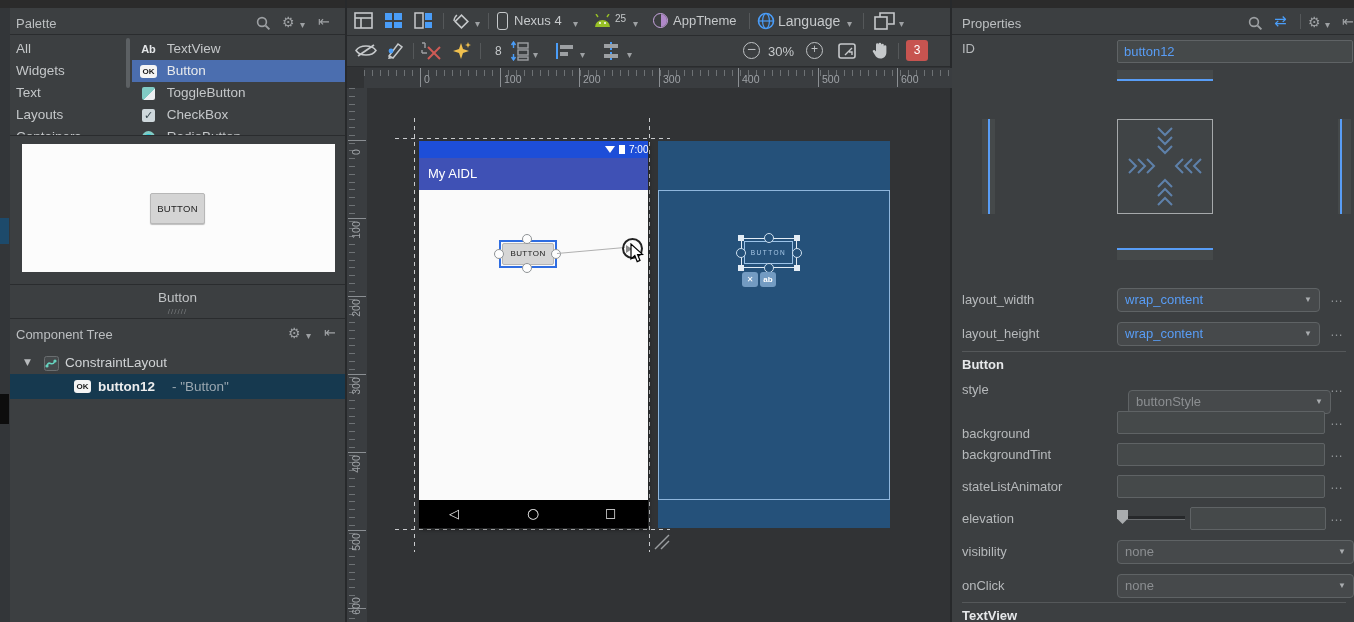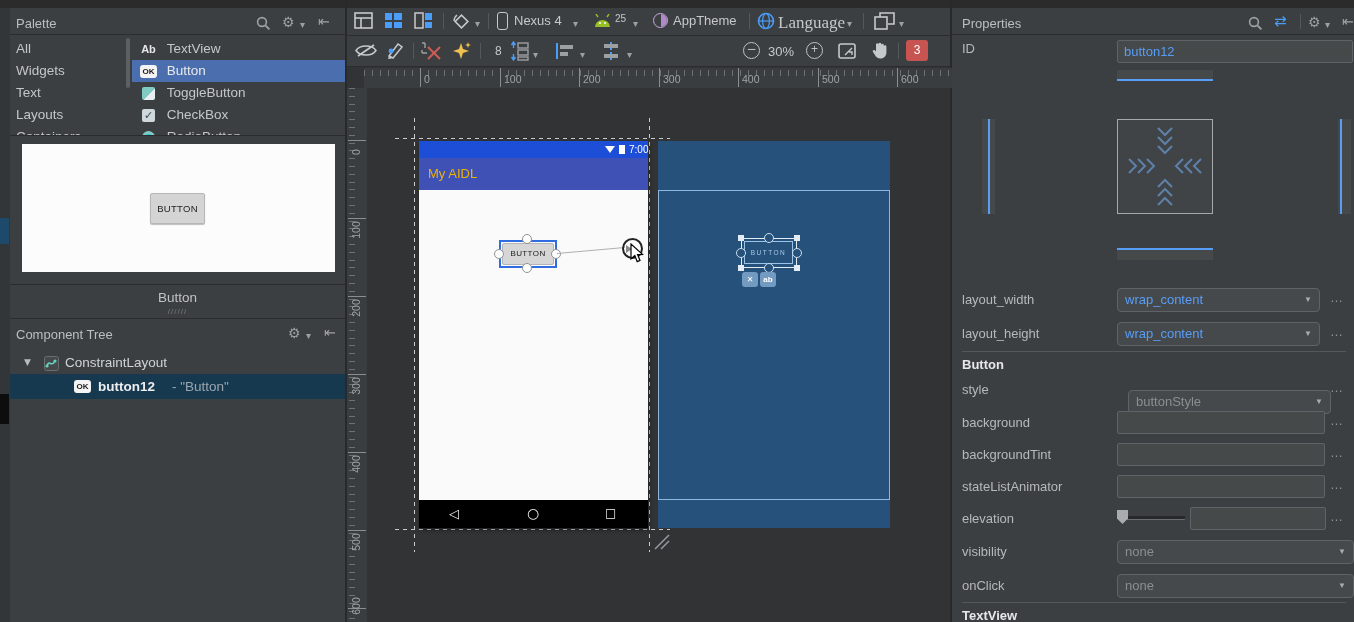--- a/index.html
+++ b/index.html
@@ -197,21 +197,21 @@
     <span class="abs" style="left:326px;top:5px;font-size:13px;">AppTheme</span>
     <div class="abs sep-v" style="left:402px;top:5px;height:16px;"></div>
 
     <div class="abs" style="left:410px;top:4px;">
       <svg width="18" height="18">
           <circle cx="9" cy="9" r="7.5" fill="none" stroke="#4a9df8" stroke-width="1.6"></circle>
           <ellipse cx="9" cy="9" rx="3.4" ry="7.5" fill="none" stroke="#4a9df8" stroke-width="1.2"></ellipse>
           <line x1="1.5" y1="9" x2="16.5" y2="9" stroke="#4a9df8" stroke-width="1.2"></line>
         </svg>
     </div>
-    <span class="abs" style="left:431px;top:5px;font-size:17px;font-family:Liberation Serif, serif;">Language</span>
+    <span class="abs" style="left:431px;top:5px;font-size:14px;">Language</span>
     <span class="abs caret" style="left:500px;top:5px;"></span>
     <div class="abs sep-v" style="left:516px;top:5px;height:16px;"></div>
 
     <div class="abs" style="left:527px;top:4px;">
       <svg width="22" height="18">
           <rect x="1" y="5" width="12" height="12" fill="none" stroke="#c6c9cb" stroke-width="1.6"></rect>
           <path d="M6 5 V1 h14 v11 h-6" fill="none" stroke="#c6c9cb" stroke-width="1.6"></path>
         </svg>
     </div>
     <span class="abs caret" style="left:552px;top:5px;"></span>
@@ -340,21 +340,21 @@
       </svg>
   </div>
 
   <div class="abs" style="left:419px;top:141px;width:229px;height:387px;background:#fafafa;box-shadow:1px 2px 4px rgba(0,0,0,.4);">
     <div class="abs" style="left:0;top:0;width:229px;height:17px;background:#1d4ed8;">
       <div class="abs" style="left:186px;top:5px;width:0;height:0;border-left:5px solid transparent;border-right:5px solid transparent;border-top:7px solid #fff;"></div>
       <div class="abs" style="left:200px;top:4px;width:6px;height:9px;background:#fff;"></div>
       <span class="abs" style="left:210px;top:3px;font-size:10px;color:#fff;">7:00</span>
     </div>
     <div class="abs" style="left:0;top:17px;width:229px;height:32px;background:#3f51b5;">
-      <span class="abs" style="left:9px;top:8px;font-size:13px;color:#eab308;">My AIDL</span>
+      <span class="abs" style="left:9px;top:8px;font-size:13px;color:#ffffff;">My AIDL</span>
     </div>
     <div class="abs" style="left:0;top:359px;width:229px;height:28px;background:#000;">
       <span class="navglyph" style="left:30px;top:6px;font-size:13px;">◁</span>
       <span class="navglyph" style="left:108px;top:5px;font-size:14px;">○</span>
       <span class="navglyph" style="left:186px;top:6px;font-size:12px;">□</span>
     </div>
   </div>
 
   <div class="abs" style="left:499px;top:240px;width:58px;height:28px;border:2px solid #2f6de1;box-sizing:border-box;">
     <div class="abs" style="left:1px;top:1px;width:52px;height:22px;background:#d6d6d6;border:1px solid #b5b5b5;border-radius:2px;box-sizing:border-box;
@@ -449,21 +449,21 @@
   <div class="combo" style="left:1117px;top:322px;width:194px;"><span>wrap_content</span></div>
   <span class="dots" style="left:1330px;top:324px;"></span>
 
   <div class="abs" style="left:962px;top:351px;width:384px;height:1px;background:#55585a;"></div>
   <span class="psection" style="top:356px;">Button</span>
 
   <span class="plabel" style="top:378px;">style</span>
   <div class="combo dis" style="left:1117px;top:390px;width:194px;margin-left:11px;"><span>buttonStyle</span></div>
   <span class="dots" style="left:1330px;top:380px;"></span>
 
-  <span class="plabel" style="top:411px;">background</span>
+  <span class="plabel" style="top:422px;">background</span>
   <div class="tfield" style="left:1117px;top:411px;width:200px;"></div>
   <span class="dots" style="left:1330px;top:413px;"></span>
 
   <span class="plabel" style="top:443px;">backgroundTint</span>
   <div class="tfield" style="left:1117px;top:443px;width:200px;"></div>
   <span class="dots" style="left:1330px;top:445px;"></span>
 
   <span class="plabel" style="top:475px;">stateListAnimator</span>
   <div class="tfield" style="left:1117px;top:475px;width:200px;"></div>
   <span class="dots" style="left:1330px;top:477px;"></span>

